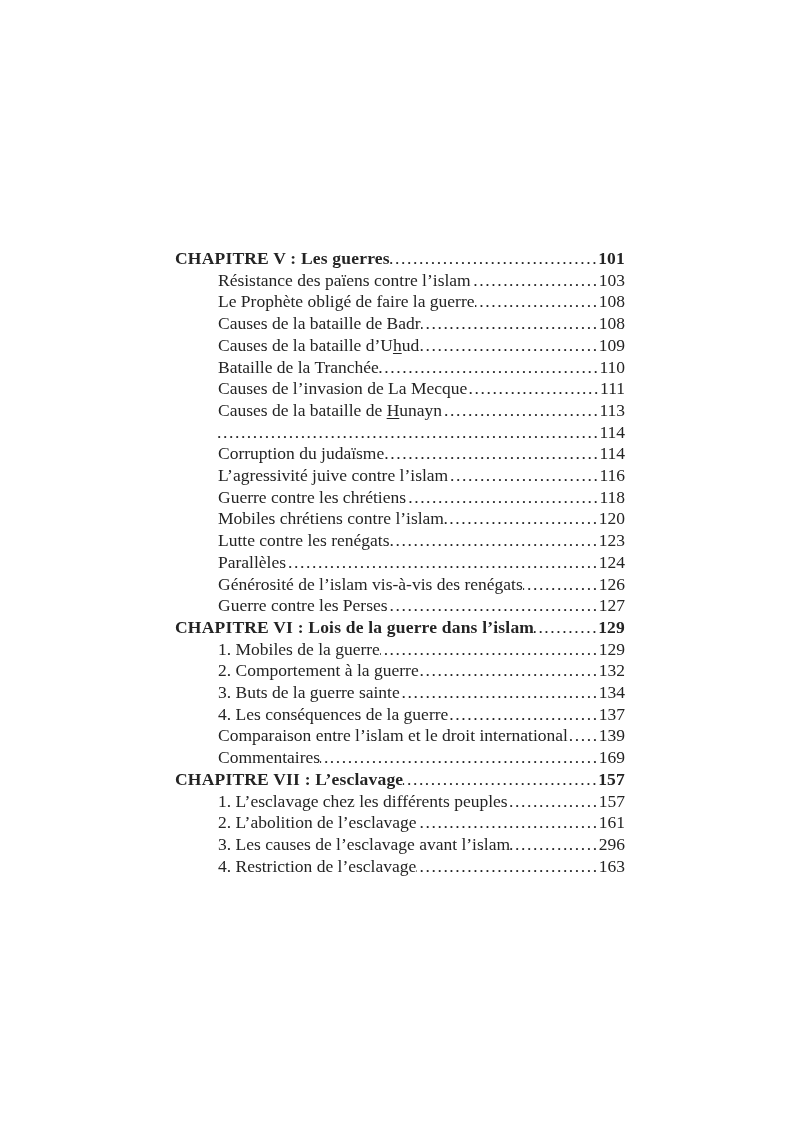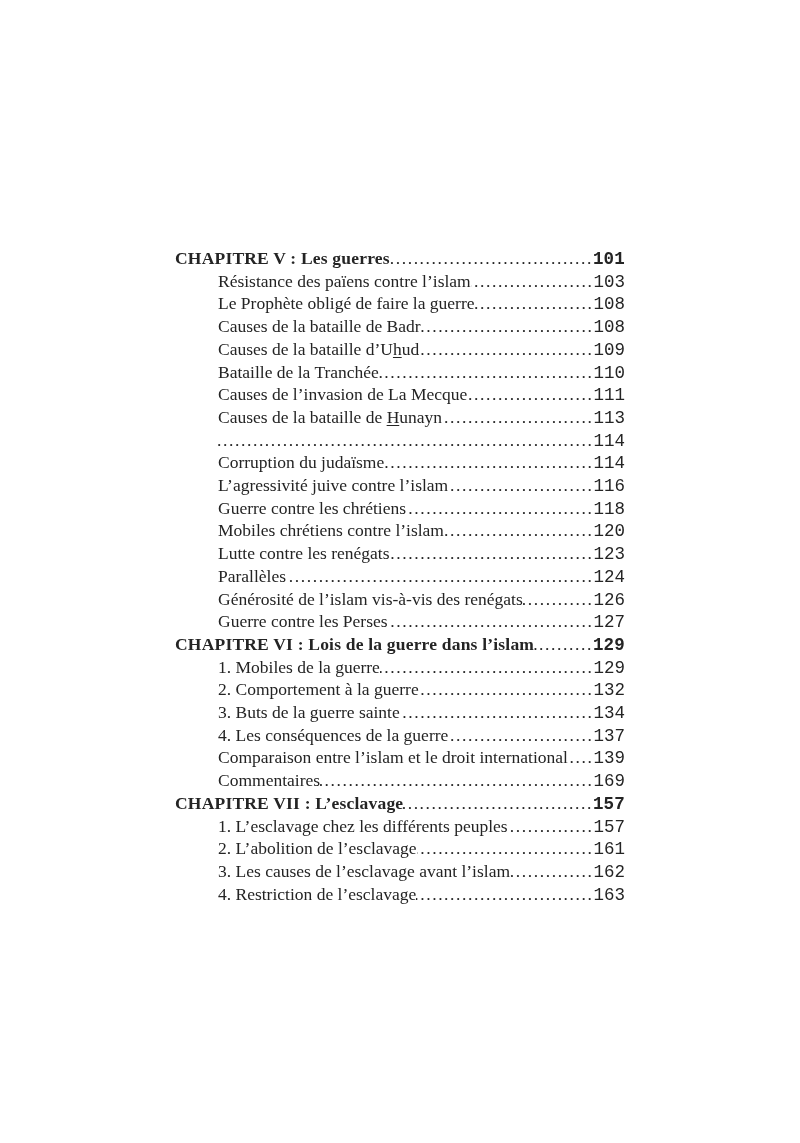--- a/index.html
+++ b/index.html
@@ -55,21 +55,20 @@
     direction: rtl; 
     text-align: left;
   }
   .toc-dots::before {
     content: "...................................................................................................";
     letter-spacing: 1.6px;
   }
   .toc-page-num {
     flex: 0 0 auto;
     white-space: nowrap;
-    font-family: Liberation Mono, monospace;
   }
 </style>
 </head>
 <body>
 
 <div class="toc-page">
   <div class="toc-list">
   <div class="toc-row chapter">
     <span class="toc-label">CHAPITRE V : Les guerres</span>
     <span class="toc-dots"></span>
@@ -229,21 +228,21 @@
 
   <div class="toc-row sub">
     <span class="toc-label">2. L’abolition de l’esclavage </span>
     <span class="toc-dots"></span>
     <span class="toc-page-num">161</span>
   </div>
 
   <div class="toc-row sub">
     <span class="toc-label">3. Les causes de l’esclavage avant l’islam </span>
     <span class="toc-dots"></span>
-    <span class="toc-page-num">162</span>
+    <span class="toc-page-num">296</span>
   </div>
 
   <div class="toc-row sub">
     <span class="toc-label">4. Restriction de l’esclavage</span>
     <span class="toc-dots"></span>
     <span class="toc-page-num">163</span>
   </div>
 </div>
 </div>
 

